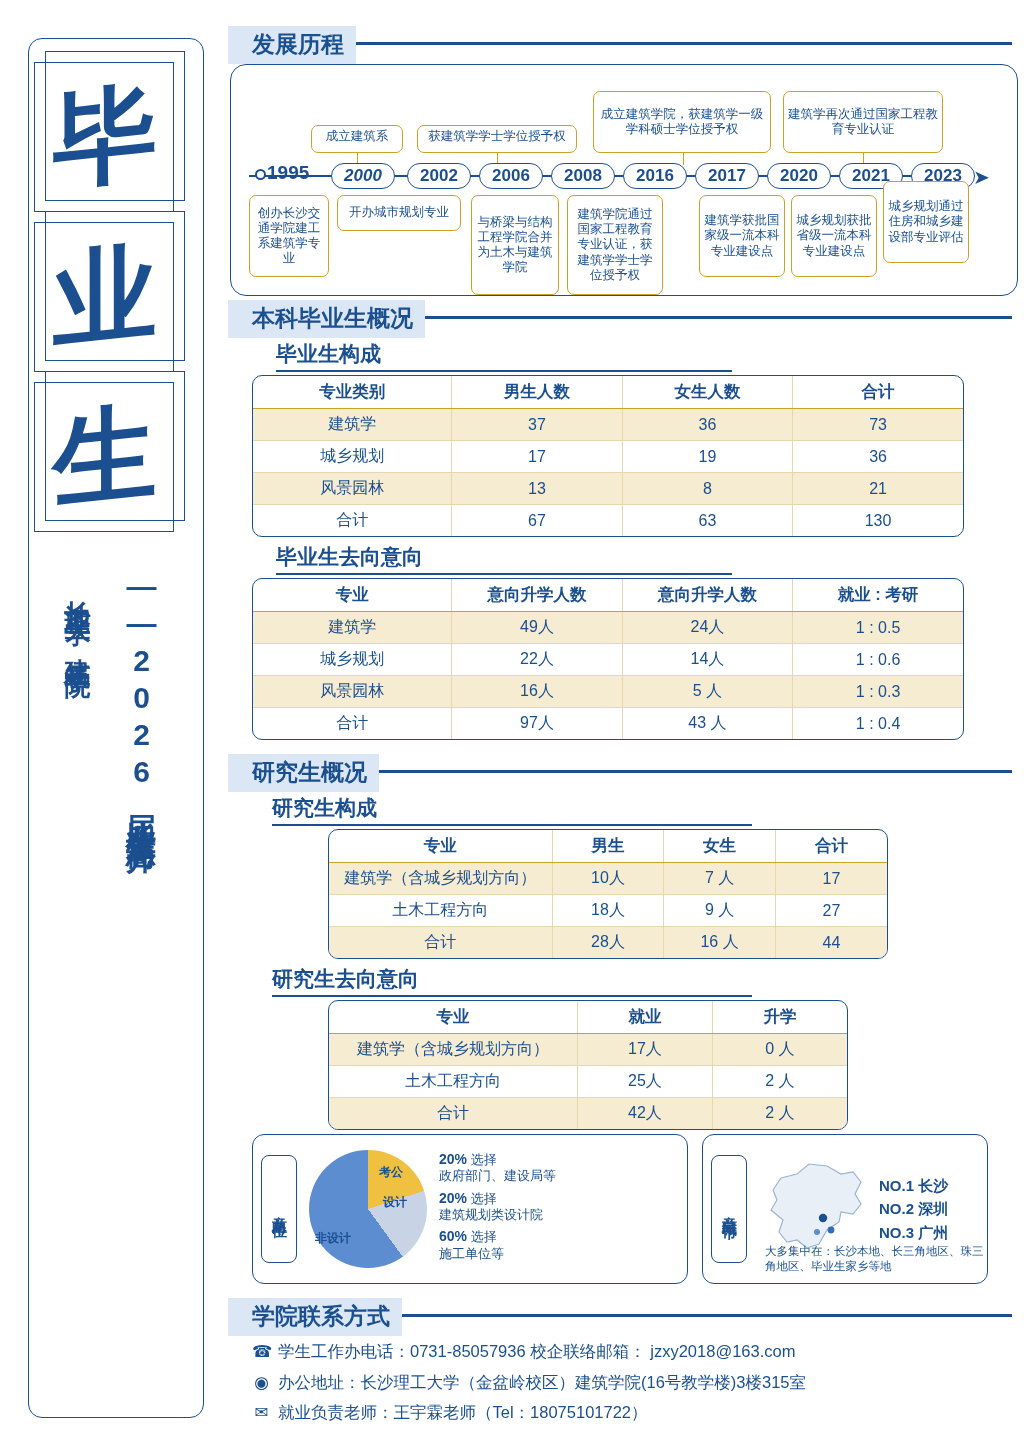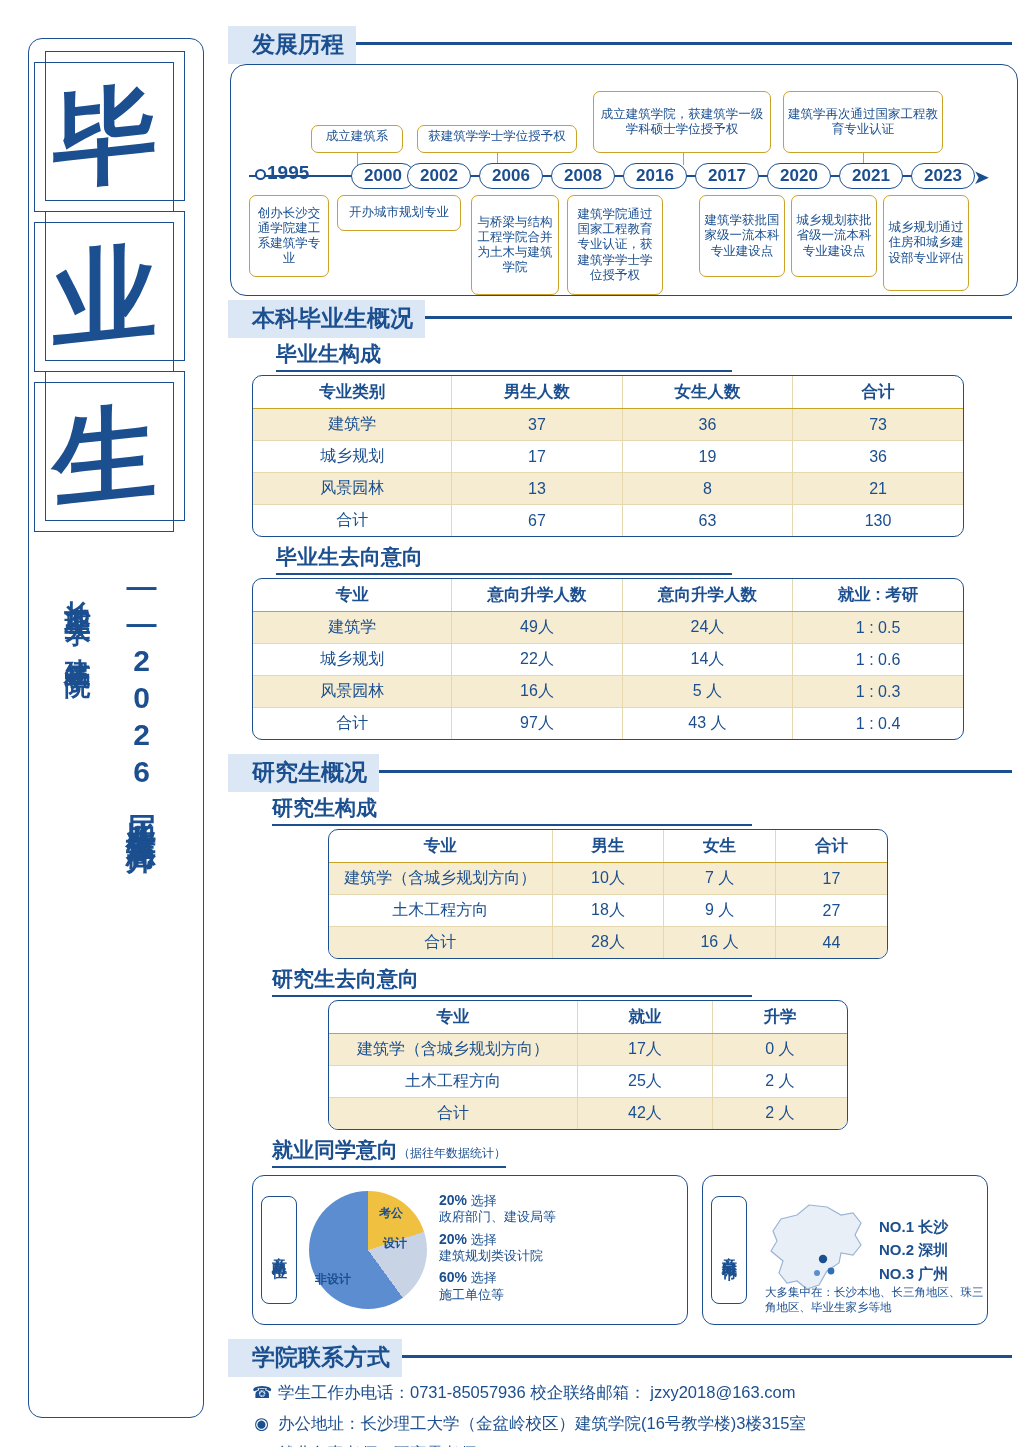--- a/index.html
+++ b/index.html
@@ -184,21 +184,21 @@
     <div class="tl-tick" style="left:126px; top:88px; height:12px;"></div>
     <div class="tl-tick" style="left:266px; top:88px; height:12px;"></div>
     <div class="tl-tick" style="left:452px; top:88px; height:12px;"></div>
     <div class="tl-tick" style="left:632px; top:88px; height:12px;"></div>
 
     <div class="tl-axis"></div>
     <div class="tl-dot"></div>
     <div class="tl-1995">1995</div>
     <div class="tl-arrow">➤</div>
 
-    <div class="tl-pill" style="left:120px; width:64px;">2000</div>
+    <div class="tl-pill" style="left:100px; width:64px;font-style:italic;">2000</div>
     <div class="tl-pill" style="left:176px; width:64px;">2002</div>
     <div class="tl-pill" style="left:248px; width:64px;">2006</div>
     <div class="tl-pill" style="left:320px; width:64px;">2008</div>
     <div class="tl-pill" style="left:392px; width:64px;">2016</div>
     <div class="tl-pill" style="left:464px; width:64px;">2017</div>
     <div class="tl-pill" style="left:536px; width:64px;">2020</div>
     <div class="tl-pill" style="left:608px; width:64px;">2021</div>
     <div class="tl-pill" style="left:680px; width:64px;">2023</div>
 
     <div class="tl-box" style="left:18px; top:130px; width:80px; height:82px; display:flex; align-items:center;">
@@ -212,21 +212,21 @@
     </div>
     <div class="tl-box" style="left:336px; top:130px; width:96px; height:100px; display:flex; align-items:center;">
       <span>建筑学院通过国家工程教育专业认证，获建筑学学士学位授予权</span>
     </div>
     <div class="tl-box" style="left:468px; top:130px; width:86px; height:82px; display:flex; align-items:center;">
       <span>建筑学获批国家级一流本科专业建设点</span>
     </div>
     <div class="tl-box" style="left:560px; top:130px; width:86px; height:82px; display:flex; align-items:center;">
       <span>城乡规划获批省级一流本科专业建设点</span>
     </div>
-    <div class="tl-box" style="left:652px; top:130px; width:86px; height:96px; display:flex; align-items:center;">
+    <div class="tl-box" style="left:652px; top:116px; width:86px; height:82px; display:flex; align-items:center;">
       <span>城乡规划通过住房和城乡建设部专业评估</span>
     </div>
   </div>
 
   <div class="section-head">
     <span class="rule"></span>
     <span class="label">本科毕业生概况</span>
   </div>
 
   <div class="sub-wrap">
@@ -391,26 +391,20 @@
         </tr>
         <tr class="odd">
           <td>合计</td>
           <td class="vline">42人</td>
           <td class="vline">2 人</td>
         </tr>
       </tbody>
     </table>
   </div>
 
-  <div class="sub-wrap" style="margin-left:44px; width:auto;">
-    <div class="sub-head" style="margin-left:0; display:inline-block;">
-      <span>就业同学意向</span><span class="small-note">（据往年数据统计）</span>
-      <span class="uline"></span>
-    </div>
-  </div>
 
   <div class="emp-row">
 
     <div class="emp-card emp-left">
       <div class="side-tag">
         <span>意向单位</span>
       </div>
       <div class="pie">
         <div class="pie-lbl" style="left:70px; top:14px;">考公</div>
         <div class="pie-lbl" style="left:74px; top:44px;">设计</div>

